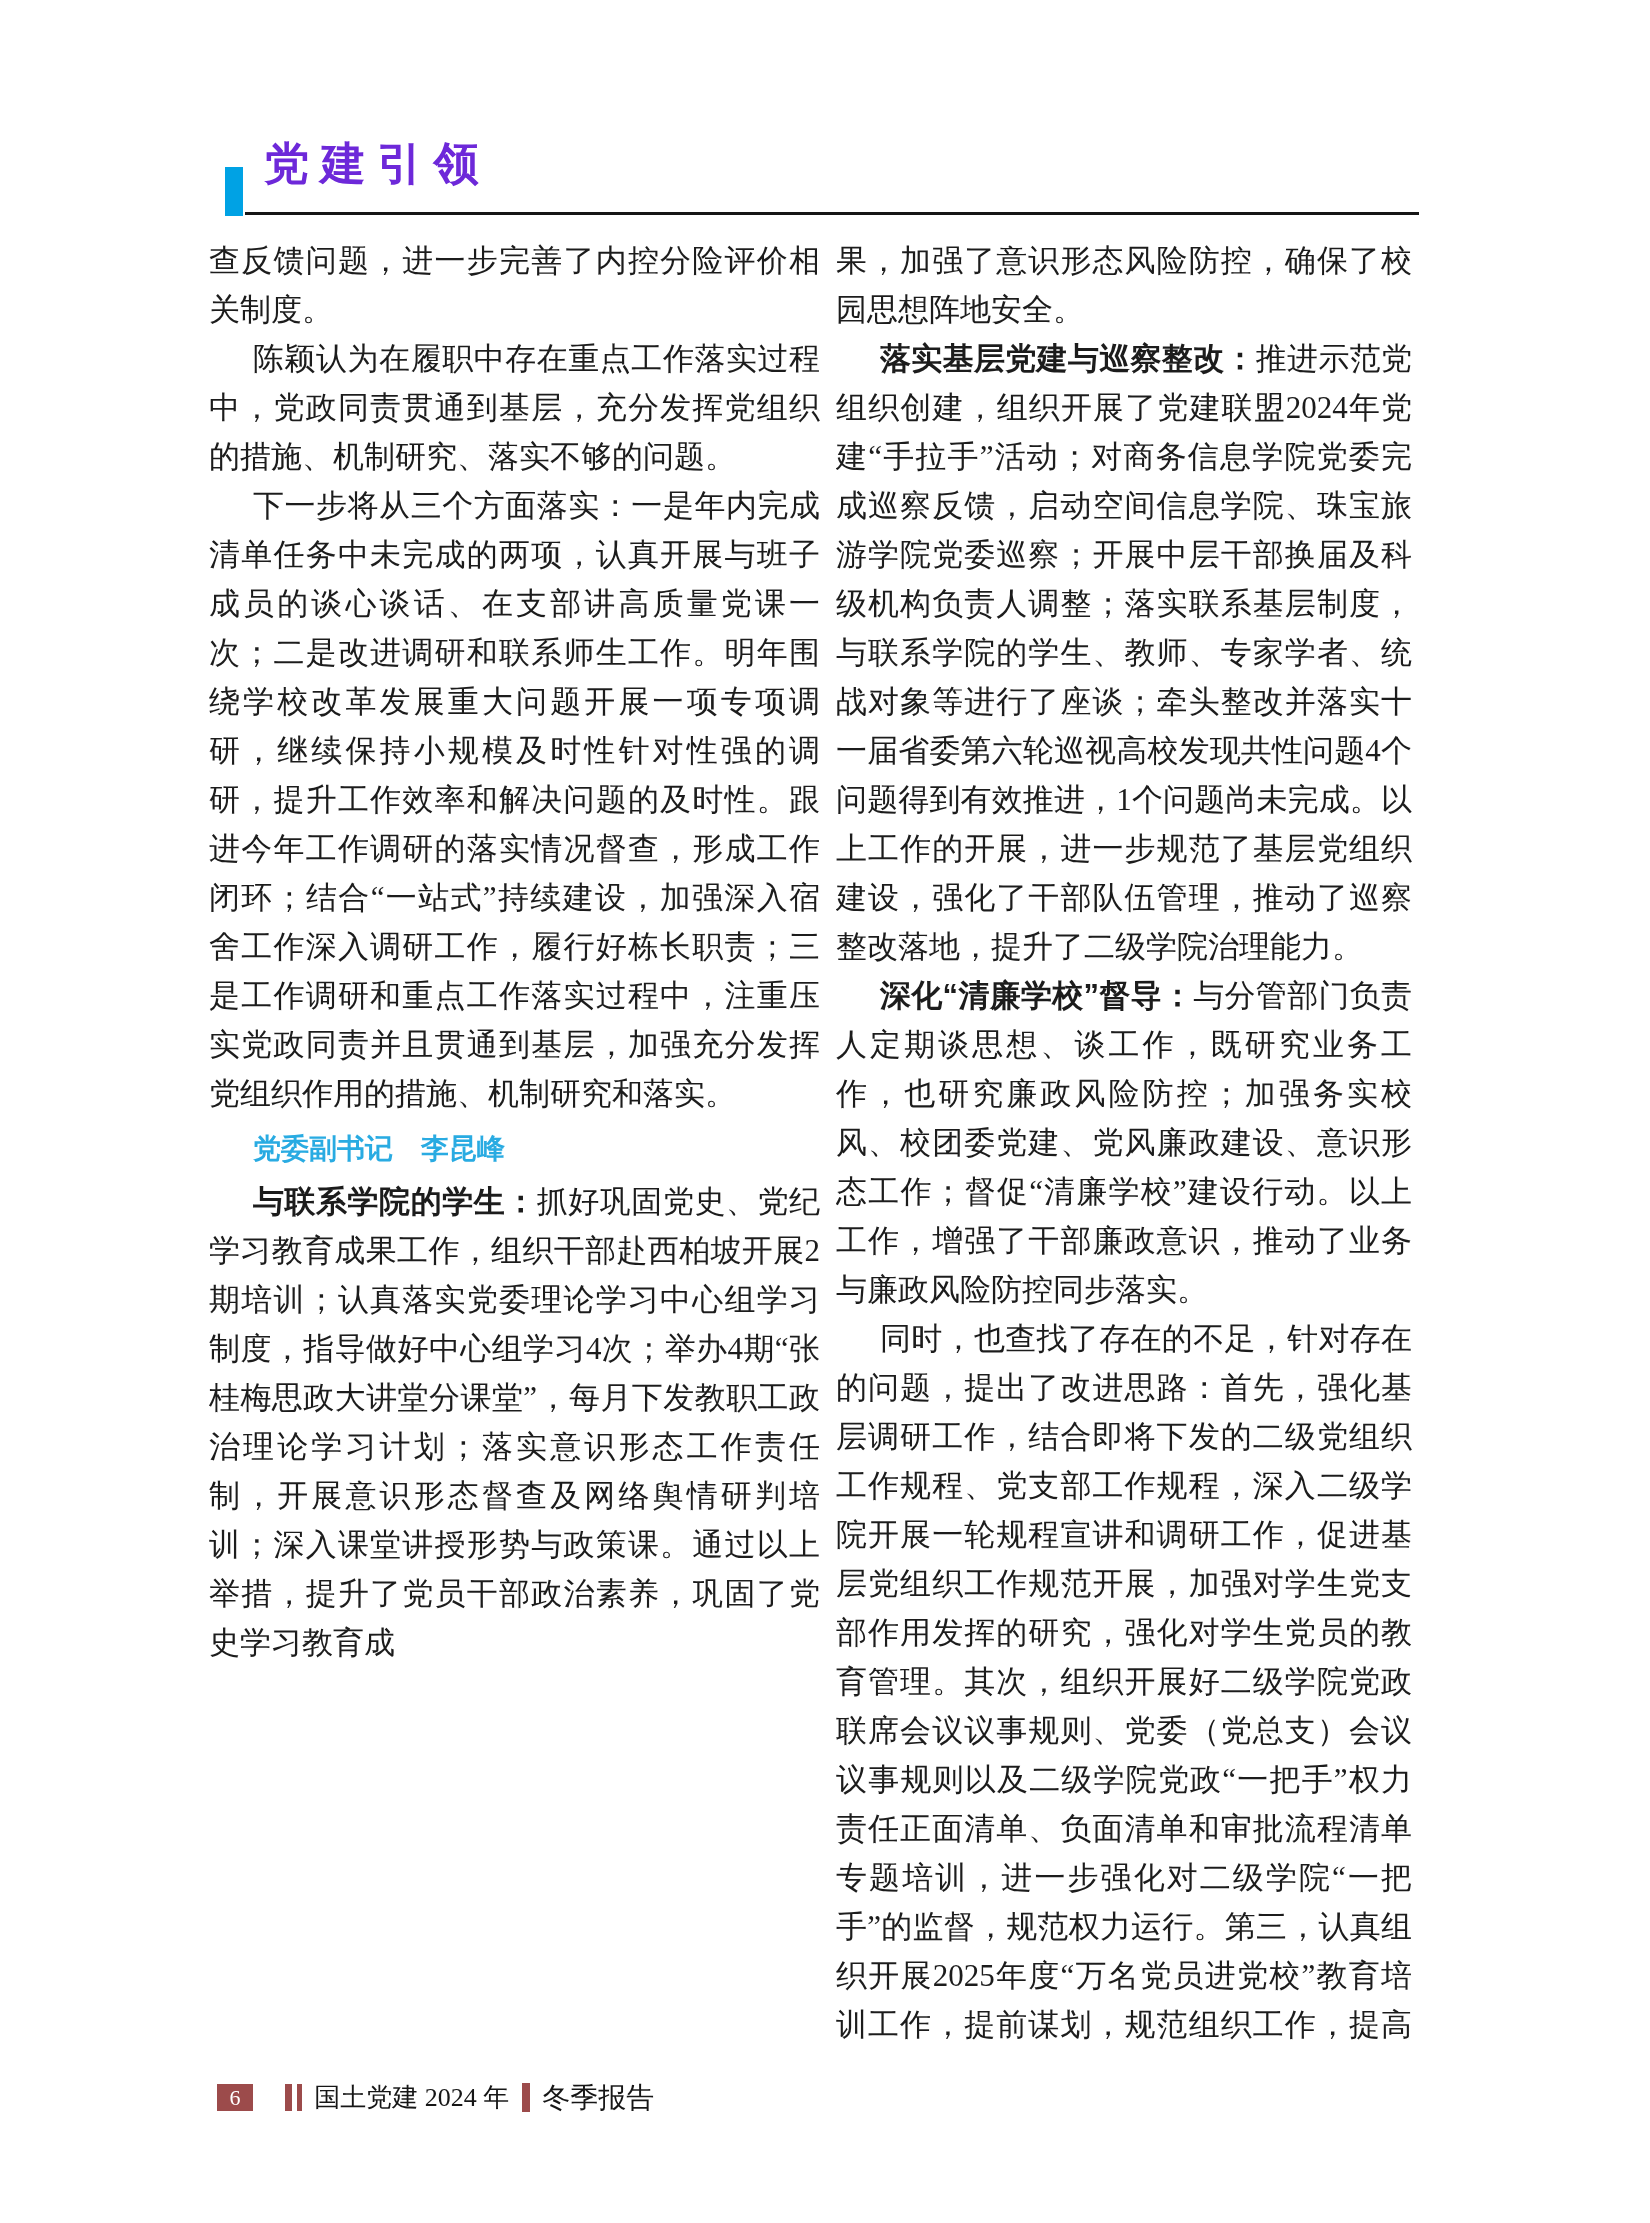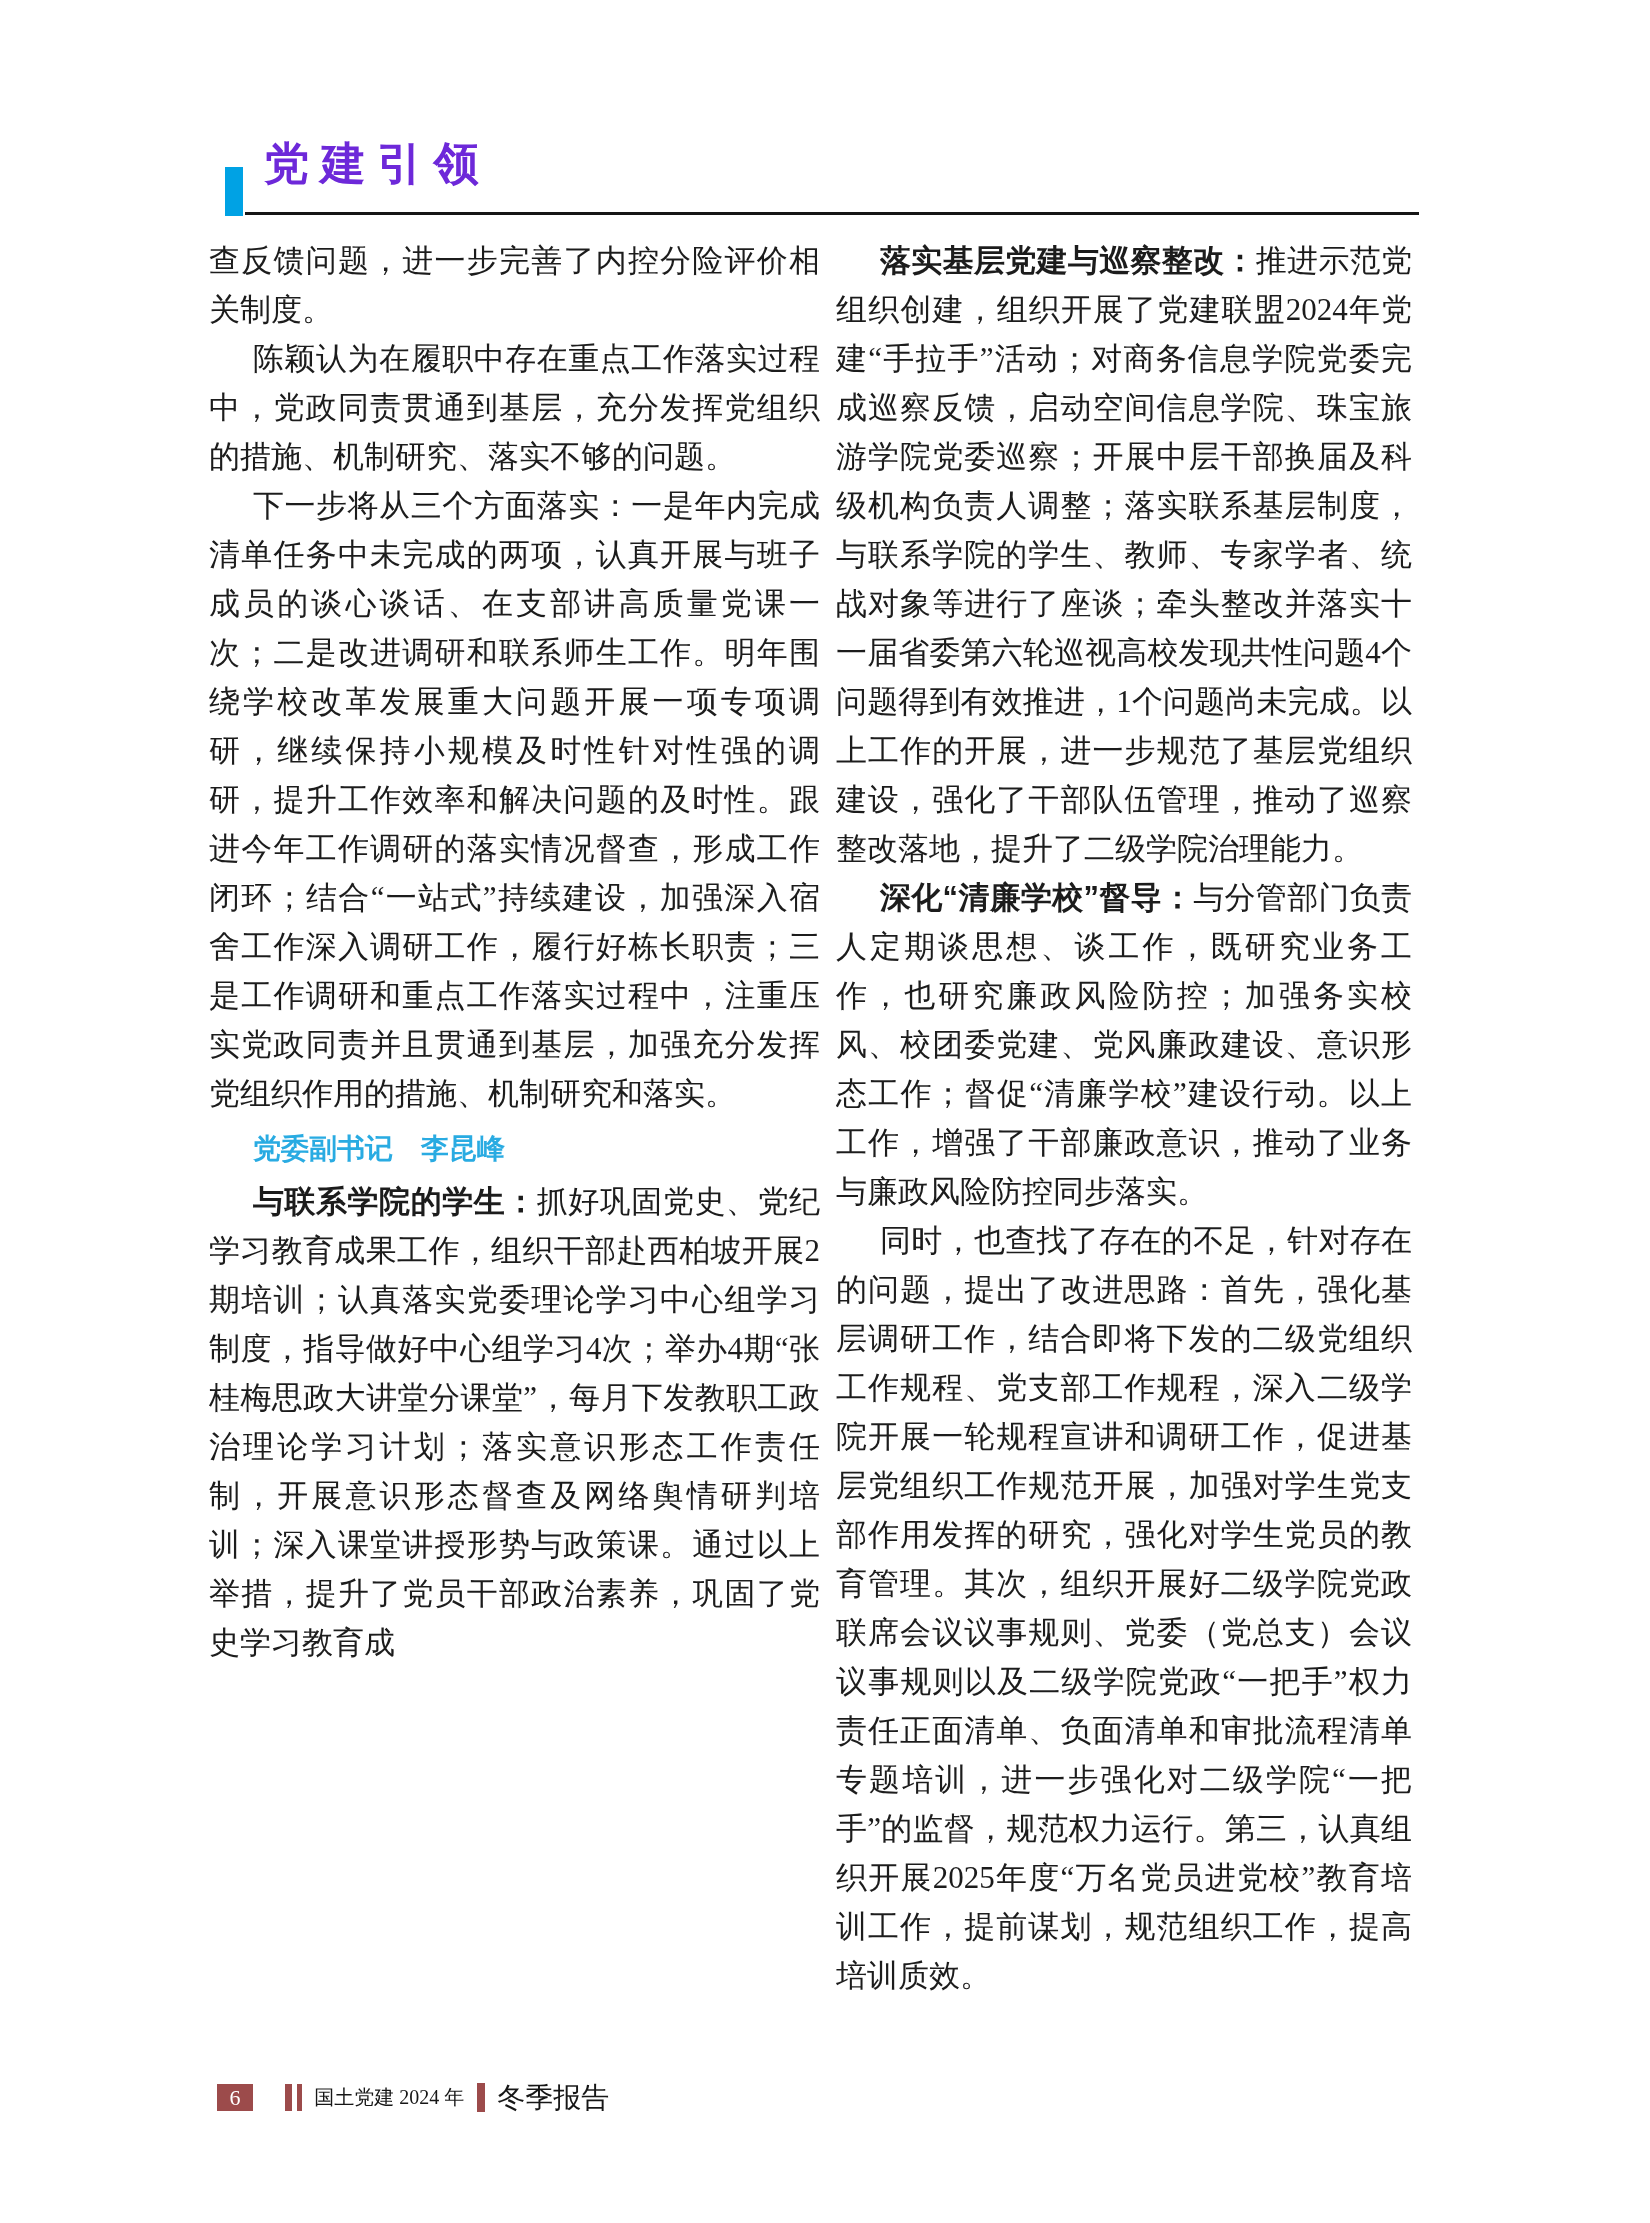--- a/index.html
+++ b/index.html
@@ -79,21 +79,21 @@
     color:#ffffff;
     font-size:22px;line-height:27px;
     display:flex;align-items:center;justify-content:center;
     font-family:"Liberation Serif","DejaVu Serif",serif;
   }
   .double-bar{margin-left:32px;display:flex;align-items:center;gap:4.9px;}
   .double-bar i{display:block;width:6.8px;height:27px;background:var(--footer_maroon,#9c4b4b);}
   .double-bar i:last-child{width:4.9px;}
   .pub-title{
     margin-left:12.6px;
-    font-size:20px;color:#161616;
+    font-size:26px;color:#161616;
     font-family:"Liberation Serif","DejaVu Serif",serif;
     white-space:nowrap;
   }
   .single-bar{
     margin-left:12.6px;
     width:7.8px;height:29px;
     background:var(--footer_maroon,#9c4b4b);
   }
   .issue-title{
     margin-left:12.6px;
@@ -115,20 +115,21 @@
 
   <main class="columns">
     <section class="column">
         <p class="body-para no-indent"><span>查反馈问题，进一步完善了内控分险评价相关制度。</span></p>
         <p class="body-para"><span>陈颖认为在履职中存在重点工作落实过程中，党政同责贯通到基层，充分发挥党组织的措施、机制研究、落实不够的问题。</span></p>
         <p class="body-para"><span>下一步将从三个方面落实：一是年内完成清单任务中未完成的两项，认真开展与班子成员的谈心谈话、在支部讲高质量党课一次；二是改进调研和联系师生工作。明年围绕学校改革发展重大问题开展一项专项调研，继续保持小规模及时性针对性强的调研，提升工作效率和解决问题的及时性。跟进今年工作调研的落实情况督查，形成工作闭环；结合“一站式”持续建设，加强深入宿舍工作深入调研工作，履行好栋长职责；三是工作调研和重点工作落实过程中，注重压实党政同责并且贯通到基层，加强充分发挥党组织作用的措施、机制研究和落实。</span></p>
         <h2 class="sub-heading">党委副书记　李昆峰</h2>
         <p class="body-para"><b class="lead">与联系学院的学生：</b><span>抓好巩固党史、党纪学习教育成果工作，组织干部赴西柏坡开展2期培训；认真落实党委理论学习中心组学习制度，指导做好中心组学习4次；举办4期“张桂梅思政大讲堂分课堂”，每月下发教职工政治理论学习计划；落实意识形态工作责任制，开展意识形态督查及网络舆情研判培训；深入课堂讲授形势与政策课。通过以上举措，提升了党员干部政治素养，巩固了党史学习教育成</span></p>
       </section>
     <section class="column">
+        <p class="body-para no-indent"><span>果，加强了意识形态风险防控，确保了校园思想阵地安全。</span></p>
         <p class="body-para"><b class="lead">落实基层党建与巡察整改：</b><span>推进示范党组织创建，组织开展了党建联盟2024年党建“手拉手”活动；对商务信息学院党委完成巡察反馈，启动空间信息学院、珠宝旅游学院党委巡察；开展中层干部换届及科级机构负责人调整；落实联系基层制度，与联系学院的学生、教师、专家学者、统战对象等进行了座谈；牵头整改并落实十一届省委第六轮巡视高校发现共性问题4个问题得到有效推进，1个问题尚未完成。以上工作的开展，进一步规范了基层党组织建设，强化了干部队伍管理，推动了巡察整改落地，提升了二级学院治理能力。</span></p>
         <p class="body-para"><b class="lead">深化“清廉学校”督导：</b><span>与分管部门负责人定期谈思想、谈工作，既研究业务工作，也研究廉政风险防控；加强务实校风、校团委党建、党风廉政建设、意识形态工作；督促“清廉学校”建设行动。以上工作，增强了干部廉政意识，推动了业务与廉政风险防控同步落实。</span></p>
         <p class="body-para"><span>同时，也查找了存在的不足，针对存在的问题，提出了改进思路：首先，强化基层调研工作，结合即将下发的二级党组织工作规程、党支部工作规程，深入二级学院开展一轮规程宣讲和调研工作，促进基层党组织工作规范开展，加强对学生党支部作用发挥的研究，强化对学生党员的教育管理。其次，组织开展好二级学院党政联席会议议事规则、党委（党总支）会议议事规则以及二级学院党政“一把手”权力责任正面清单、负面清单和审批流程清单专题培训，进一步强化对二级学院“一把手”的监督，规范权力运行。第三，认真组织开展2025年度“万名党员进党校”教育培训工作，提前谋划，规范组织工作，提高培训质效。</span></p>
       </section>
   </main>
 
   <footer class="page-footer">
     <span class="page-badge">6</span>
     <span class="double-bar">
         <i></i>

